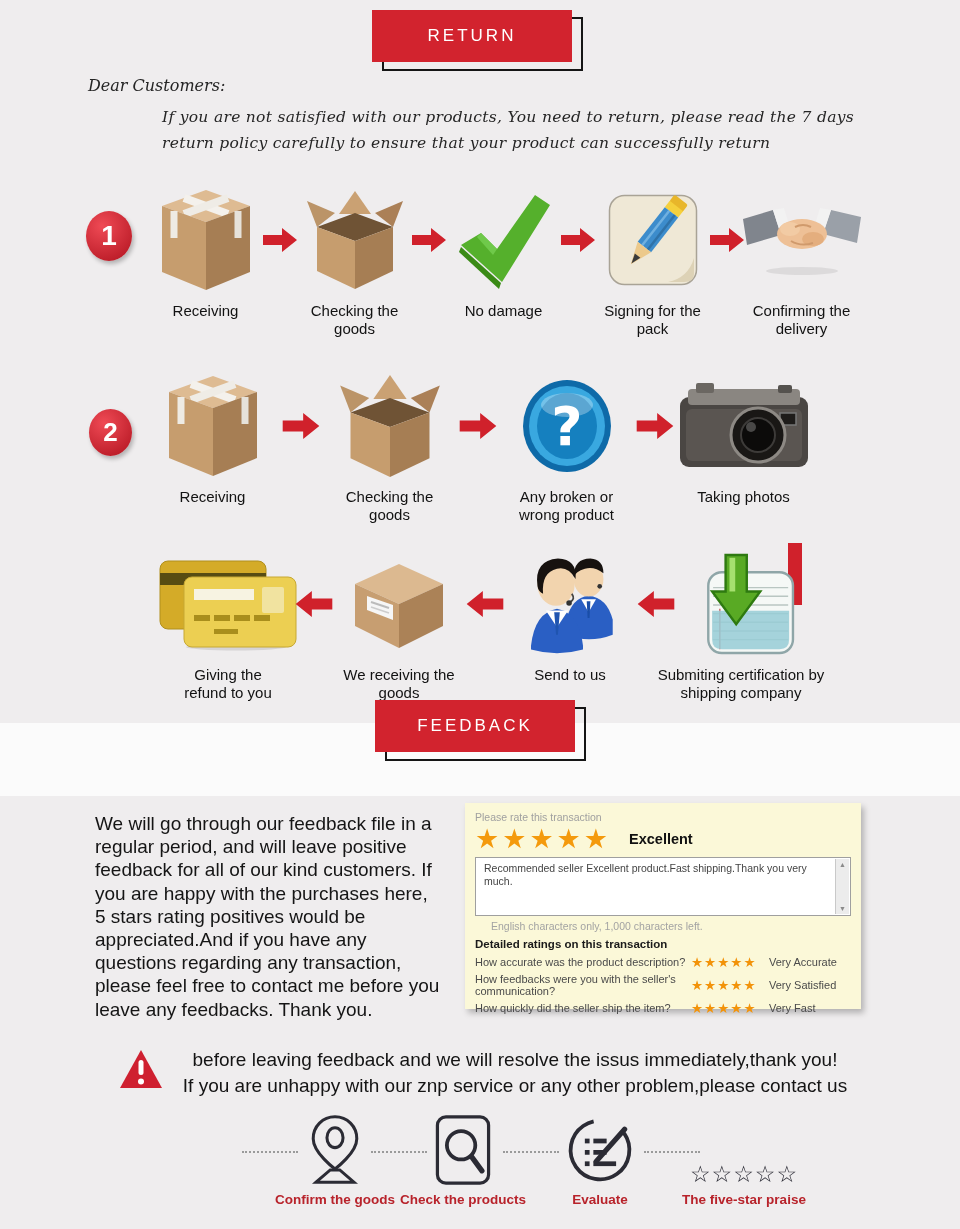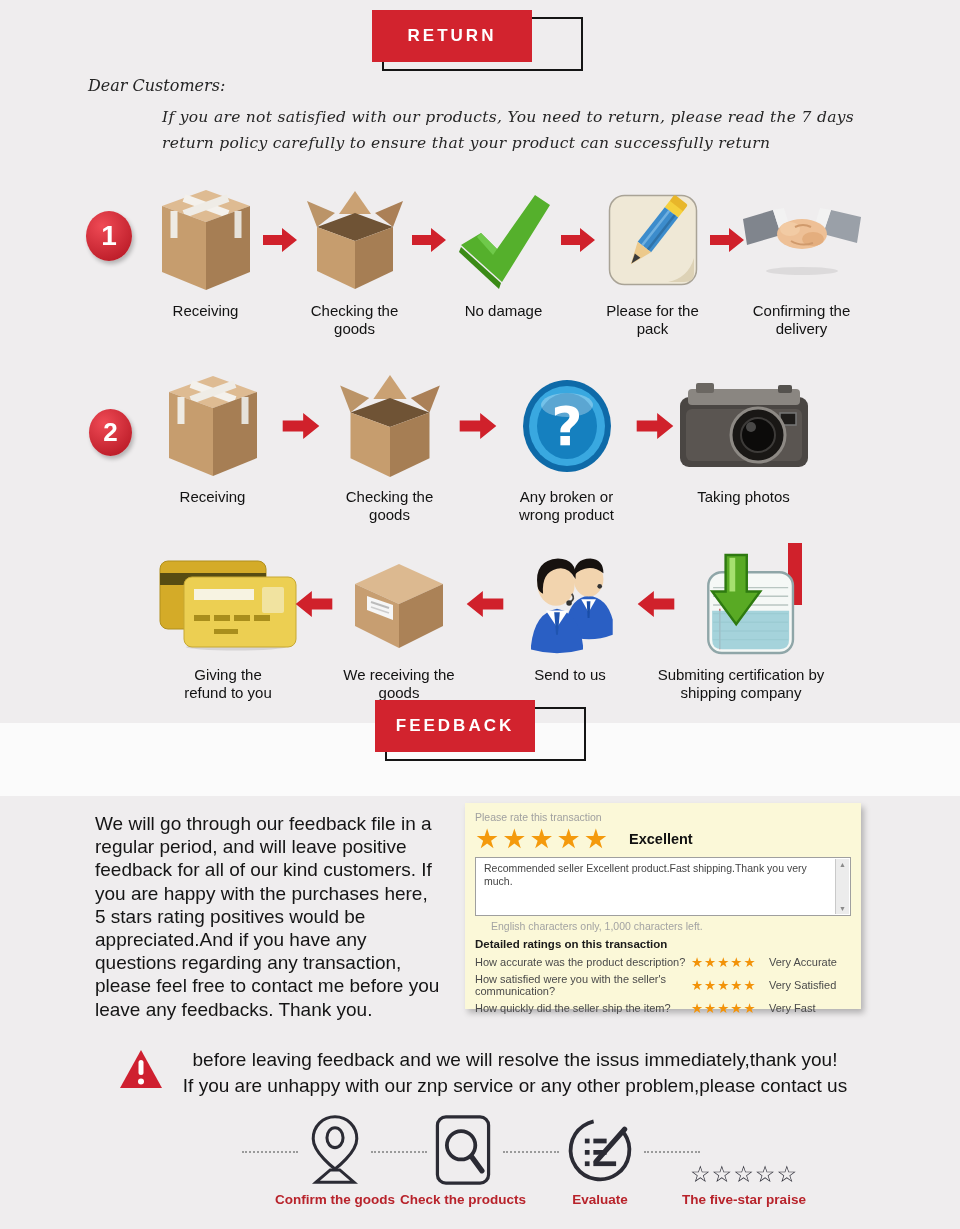--- a/index.html
+++ b/index.html
@@ -2,22 +2,22 @@
 <html><head>
 <meta charset="utf-8">
 <style>
   html,body{margin:0;padding:0;}
   body{font-family:"Liberation Sans",sans-serif;background:#e7e5e6;}
   .page{position:relative;width:960px;height:1229px;margin:0 auto;background:#efedee;overflow:hidden;}
 
   
   .ribbon{position:absolute;width:200px;height:52px;}
   .ribbon .back{position:absolute;left:10px;top:7px;width:197px;height:50px;border:2px solid #151515;background:transparent;}
-  .ribbon .face{position:absolute;left:0;top:0;width:160px;height:52px;background:#d2232e;color:#fff;
-    display:flex;align-items:center;justify-content:center;font-size:17px;letter-spacing:3px;font-weight:bold;}
+  .ribbon .face{position:absolute;left:0;top:0;width:200px;height:52px;background:#d2232e;color:#fff;
+    display:flex;align-items:center;justify-content:center;font-size:17px;letter-spacing:3px;}
 
   
   .hand{font-family:"DejaVu Serif",serif;font-style:italic;color:#252525;}
   .greeting{position:absolute;left:88px;top:76px;font-size:16px;}
   .intro{position:absolute;left:162px;top:104px;font-size:15.5px;line-height:26px;letter-spacing:.3px;}
 
   
   .flow{position:absolute;display:flex;align-items:flex-start;}
   .cell{display:flex;flex-direction:column;align-items:center;}
   .r1 .cell{width:115px;} .r2 .cell{width:135px;} .r3 .cell{width:130px;}
@@ -151,21 +151,21 @@
             <rect x="36.5" y="-4" width="17" height="9" rx="2" fill="#e8b62a"></rect>
             <rect x="36.5" y="4" width="17" height="8" fill="#f5d03c"></rect>
             <rect x="36.5" y="12" width="17" height="44" fill="#3c8ccc"></rect>
             <rect x="41" y="12" width="2.5" height="44" fill="#6fb0e0"></rect>
             <rect x="48" y="12" width="2.5" height="44" fill="#2f72a8"></rect>
             <polygon points="36.5,56 53.5,56 45,78" fill="#ecc98b"></polygon>
             <polygon points="41.5,67 48.5,67 45,77" fill="#3a3a3a"></polygon>
           </g>
         </svg>
       </div>
-      <div class="cap">Please for the pack</div>
+      <div class="cap">Signing for the pack</div>
     </div>
     <div class="arr">
       <svg width="34" height="26" viewBox="0 0 34 26">
           <polygon points="0,8 19,8 19,1 34,13 19,25 19,18 0,18" fill="#d0212b"></polygon>
         </svg>
     </div>
     <div class="cell">
       <div class="icn">
         <svg width="118" height="74" viewBox="0 0 118 74">
           <ellipse cx="59" cy="68" rx="36" ry="4" fill="rgba(0,0,0,0.08)"></ellipse>
@@ -381,21 +381,21 @@
     </div>
     <div class="chars-note">English characters only, 1,000 characters left.</div>
     <div class="detail-title">Detailed ratings on this transaction</div>
 
     <div class="rating-row">
       <span class="q">How accurate was the product description?</span>
       <span class="smallstars">★★★★★</span>
       <span class="verdict">Very Accurate</span>
     </div>
     <div class="rating-row">
-      <span class="q">How satisfied were you with the seller's communication?</span>
+      <span class="q">How feedbacks were you with the seller's communication?</span>
       <span class="smallstars">★★★★★</span>
       <span class="verdict">Very Satisfied</span>
     </div>
     <div class="rating-row">
       <span class="q">How quickly did the seller ship the item?</span>
       <span class="smallstars">★★★★★</span>
       <span class="verdict">Very Fast</span>
     </div>
   </div>
 

